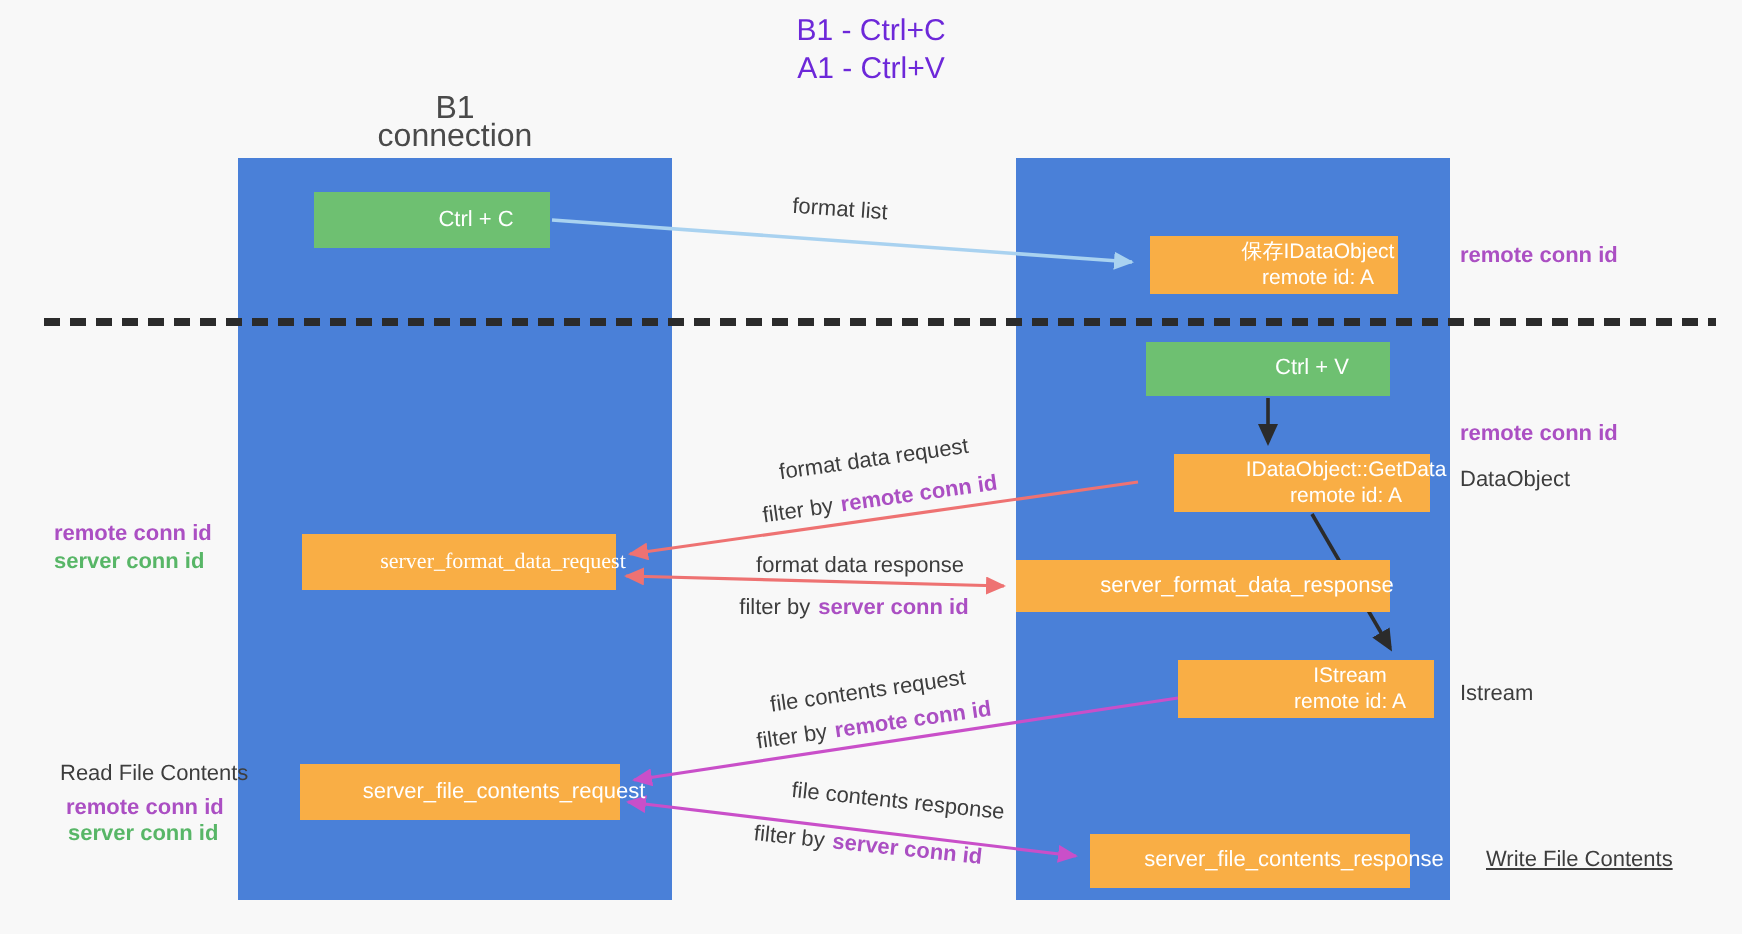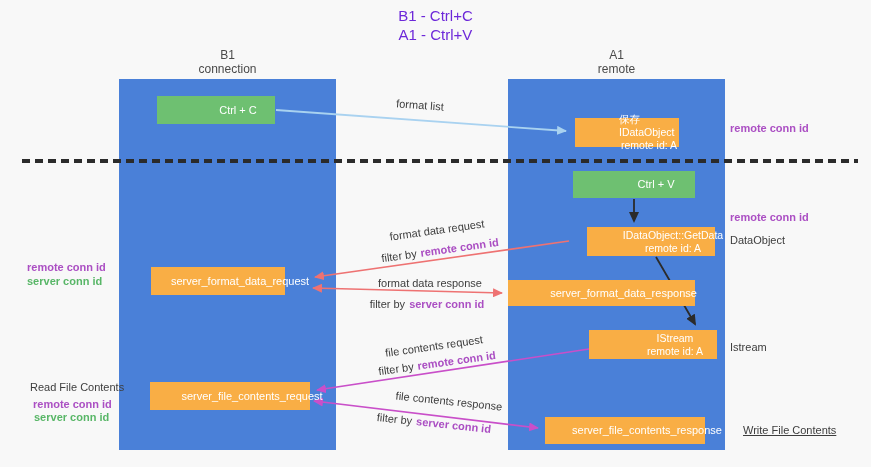--- a/index.html
+++ b/index.html
@@ -13,21 +13,21 @@
   .title {
     position:absolute; top:6px; left:0; width:871px;
     text-align:center; color:#6d28d9; font-size:15px; line-height:19px;
   }
   .lane {
     position:absolute; top:79px; width:217px; height:371px;
     background:#4a80d8;
   }
   .lane-header {
     position:absolute; top:48px; width:217px; text-align:center;
-    color:#4a4a4a; font-size:12px; line-height:14px;
+    color:#4a4a4a; font-size:16px; line-height:14px;
   }
   .divider {
     position:absolute; top:159px; left:22px; width:836px; height:4px;
     background:repeating-linear-gradient(90deg,#2b2b2b 0 8px, transparent 8px 13px);
     z-index:4;
   }
   .node {
     position:absolute; display:flex; flex-direction:column;
     align-items:center; justify-content:center;
     color:#fff; z-index:10;
@@ -53,24 +53,20 @@
 <div id="canvas">
 
   <div class="title">
     <div>B1 - Ctrl+C</div>
     <div>A1 - Ctrl+V</div>
   </div>
 
   <div class="lane-header" style="left:119px;">
     <div>B1</div>
     <div>connection</div>
-  </div>
-  <div class="lane-header" style="left:508px;">
-    <div>A1</div>
-    <div>remote</div>
   </div>
 
   <div class="lane" style="left:119px;"></div>
   <div class="lane" style="left:508px;"></div>
 
   <div class="divider"></div>
 
   <svg class="arrows" width="871" height="467">
     <defs>
       <marker id="m-blue" markerUnits="userSpaceOnUse" markerWidth="11" markerHeight="9" refX="9" refY="4.5" orient="auto">
@@ -98,35 +94,35 @@
     <line x1="569" y1="241" x2="315" y2="277" stroke="#ee7272" stroke-width="1.6" marker-end="url(#m-red)"></line>
     <line x1="313" y1="288" x2="502" y2="293" stroke="#ee7272" stroke-width="1.6" marker-start="url(#m-red-s)" marker-end="url(#m-red)"></line>
     <line x1="589" y1="349" x2="317" y2="390" stroke="#c94fc9" stroke-width="1.6" marker-end="url(#m-mag)"></line>
     <line x1="314" y1="401" x2="538" y2="428" stroke="#c94fc9" stroke-width="1.6" marker-start="url(#m-mag-s)" marker-end="url(#m-mag)"></line>
   </svg>
 
   <div class="node green" style="left:157px; top:96px; width:118px; height:28px;">
     <div>Ctrl + C</div>
   </div>
 
-  <div class="node orange" style="left:575px; top:118px; width:104px; height:29px;">
+  <div class="node orange" style="left:575px; top:118px; width:124px; height:29px;">
     <div class="l2">保存IDataObject</div>
     <div class="l2">remote id: A</div>
   </div>
 
   <div class="node green" style="left:573px; top:171px; width:122px; height:27px;">
     <div>Ctrl + V</div>
   </div>
 
   <div class="node orange" style="left:570px; top:227px; width:128px; height:29px;margin-left:17px;">
     <div class="l2">IDataObject::GetData</div>
     <div class="l2">remote id: A</div>
   </div>
 
-  <div class="node orange" style="left:151px; top:267px; width:134px; height:28px;">
+  <div class="node orange" style="left:151px; top:267px; width:157px; height:28px;font-family:Liberation Serif, serif;">
     <div>server_format_data_request</div>
   </div>
 
   <div class="node orange" style="left:508px; top:280px; width:187px; height:26px;">
     <div>server_format_data_response</div>
   </div>
 
   <div class="node orange" style="left:589px; top:330px; width:128px; height:29px;">
     <div class="l2">IStream</div>
     <div class="l2">remote id: A</div>

